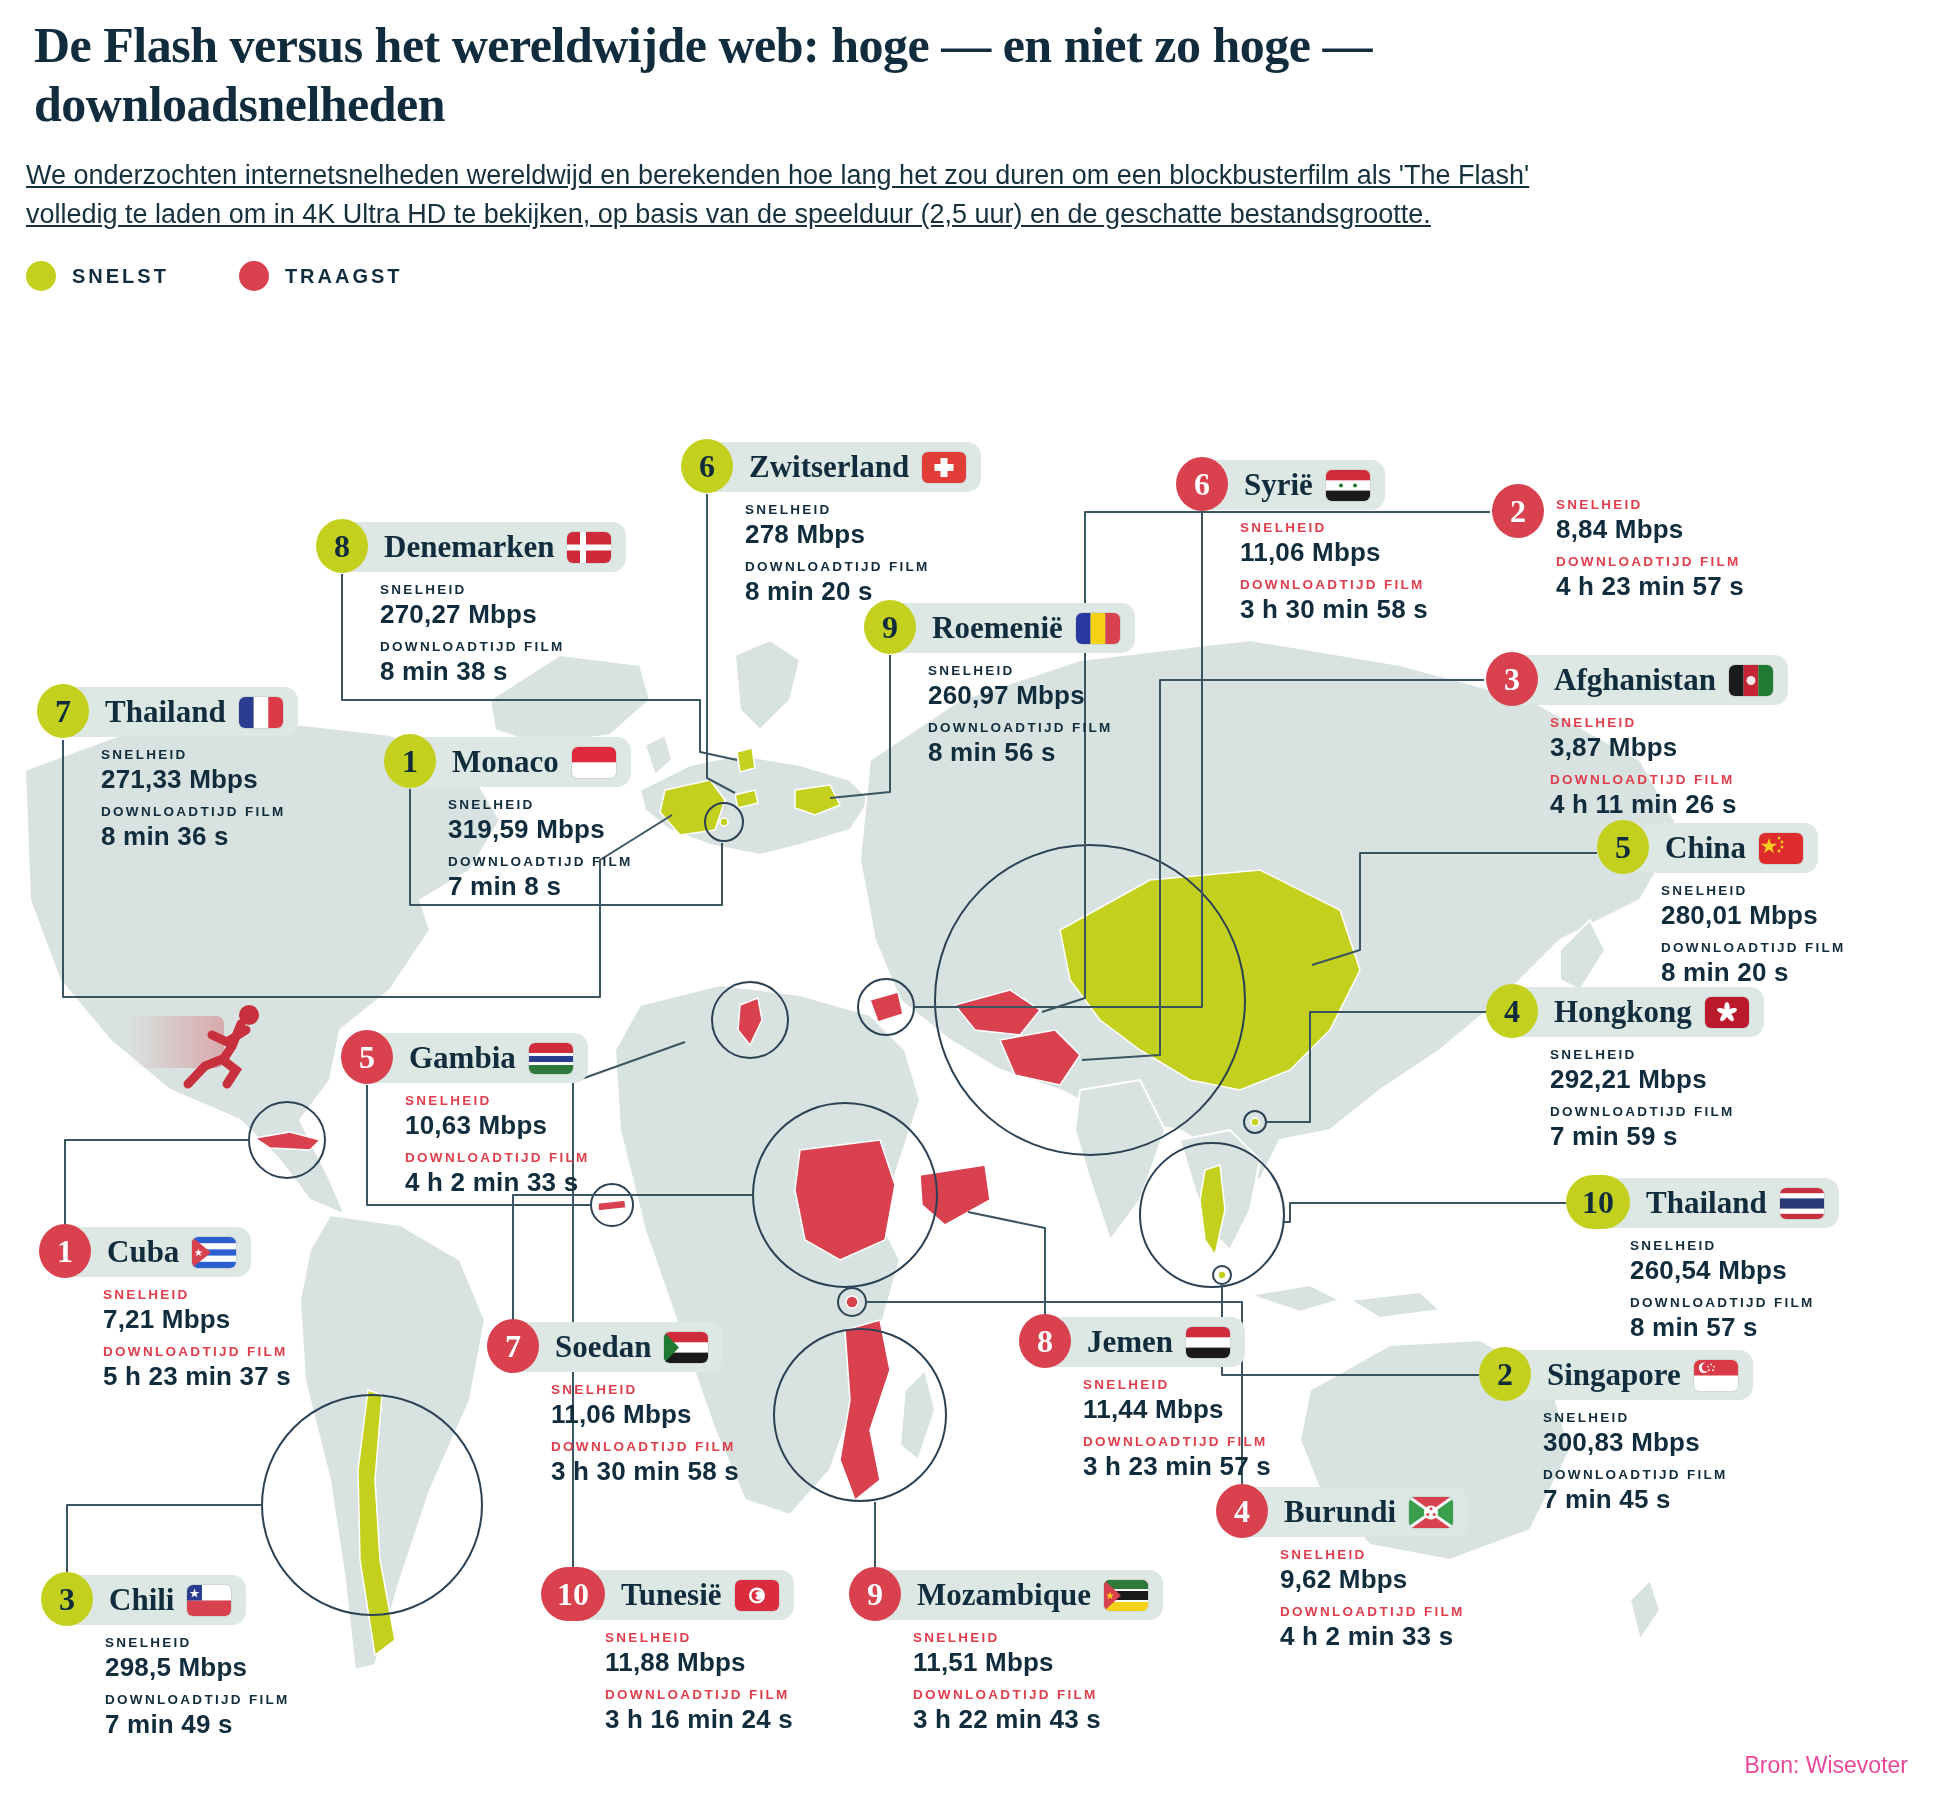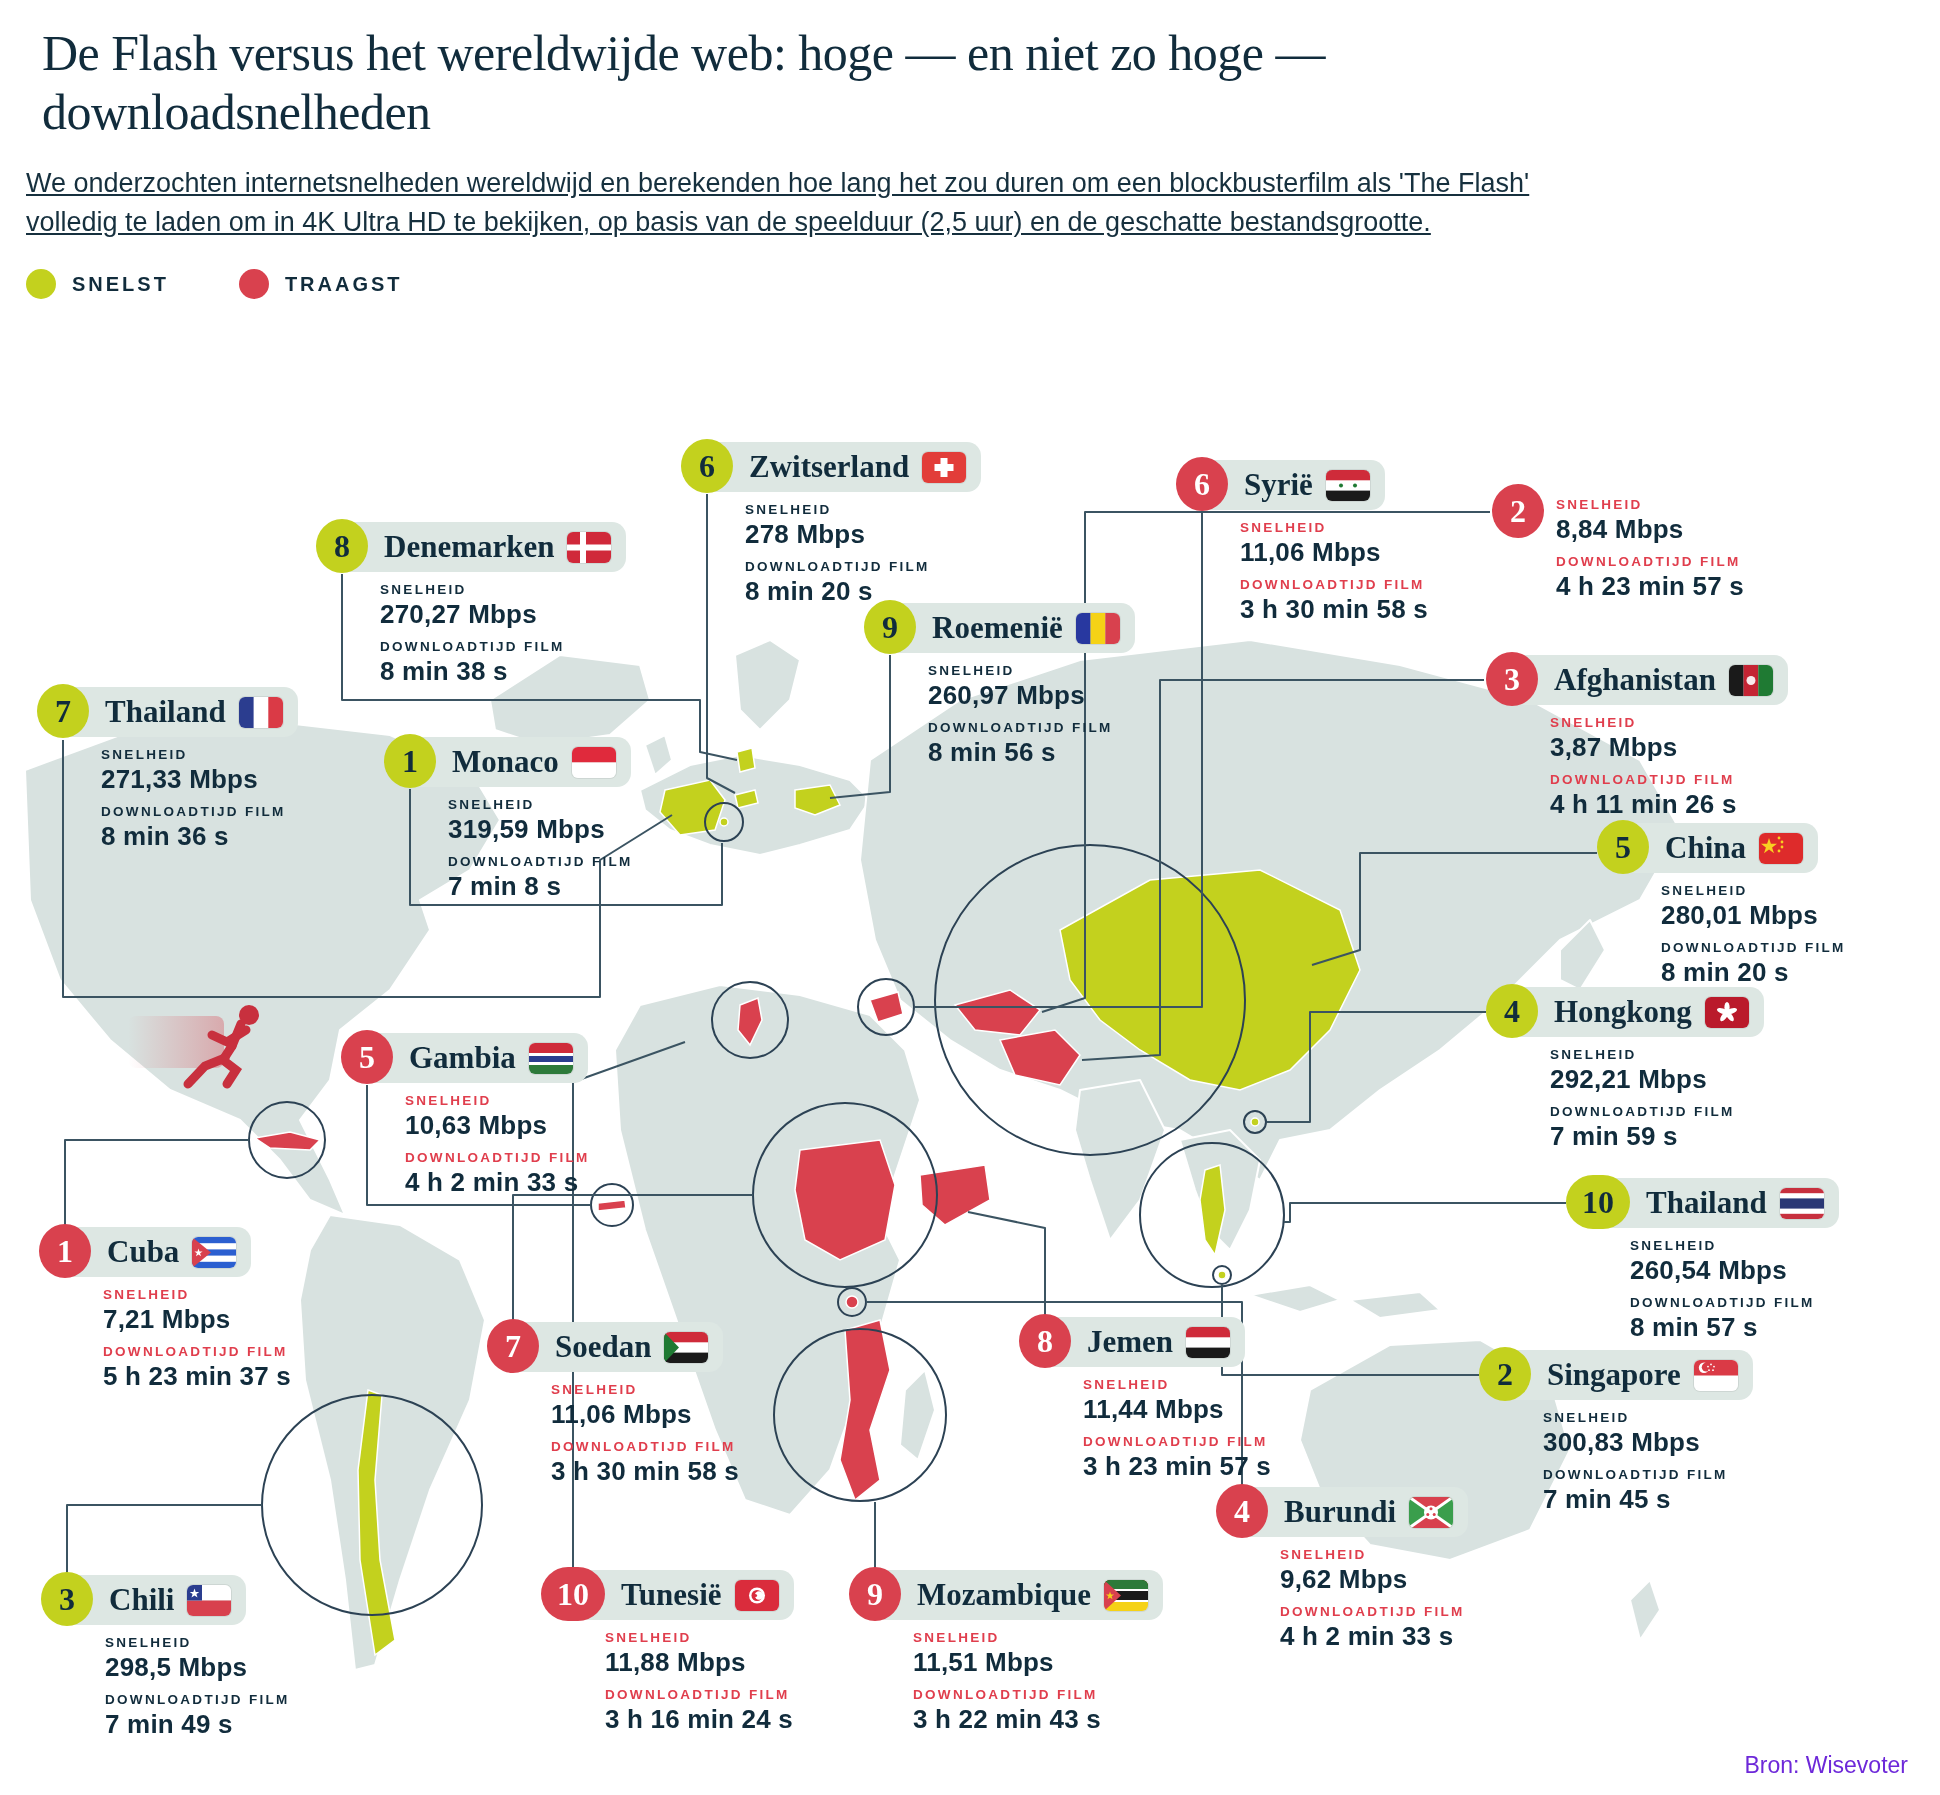--- a/index.html
+++ b/index.html
@@ -2,22 +2,22 @@
 <html><head>
 <meta charset="utf-8">
 <style>
   html,body{margin:0;padding:0;}
   body{
     width:1940px;height:1795px;position:relative;background:#ffffff;
     font-family:"Liberation Sans", sans-serif;color:#112c3c;overflow:hidden;
   }
   .header{position:absolute;left:26px;top:8px;width:1580px;z-index:5;}
   .title{
-    font-family:"Liberation Serif", serif;font-weight:400;font-size:50px;
-    line-height:1.18;color:#112c3c;margin:16px;max-width:1500px;letter-spacing:-0.5px;
+    font-family:"Liberation Serif", serif;font-weight:700;font-size:50px;
+    line-height:1.18;color:#112c3c;margin:8px;max-width:1500px;letter-spacing:-0.5px;
   }
   .subtitle{font-size:27px;line-height:1.43;margin-top:22px;max-width:1540px;color:#16303e;text-decoration:underline;}
   .legend{display:flex;gap:70px;margin-top:28px;align-items:flex-end;}
   .legend-item{display:flex;align-items:center;gap:16px;font-weight:700;font-size:20px;letter-spacing:3px;color:#112c3c;}
   .dot{width:30px;height:30px;border-radius:50%;}
   .dot.fastc{background:#c3d11e;}
   .dot.slowc{background:#d9414e;}
 
   #mapsvg{position:absolute;left:0;top:0;z-index:1;}
 
@@ -36,21 +36,21 @@
   }
   .wide ~ .pill{margin-left:34px;text-align:center;}
   .cname{font-family:"Liberation Serif", serif;font-size:31px;font-weight:700;color:#112c3c;white-space:nowrap;}
   .flag{width:44px;height:31px;border-radius:6px;overflow:hidden;display:inline-block;flex:none;box-shadow:0 0 0 1px rgba(0,0,0,.07);}
   .flag svg{display:block;}
   .stats{margin:10px 0 0 64px;}
   .lbl{font-size:13.5px;font-weight:700;letter-spacing:2.3px;margin-top:9px;white-space:nowrap;}
   .fast .lbl{color:#112c3c;}
   .slow .lbl{color:#e03e4d;}
   .val{font-size:26px;font-weight:800;color:#112c3c;margin-top:2px;white-space:nowrap;letter-spacing:0.2px;}
-  .source{position:absolute;right:32px;bottom:16px;font-size:23px;color:#6d28d9;z-index:5;}
+  .source{position:absolute;right:32px;bottom:16px;font-size:23px;color:#ec4899;z-index:5;}
 </style>
 </head>
 <body>
 
 <svg id="mapsvg" width="1940" height="1795" viewBox="0 0 1940 1795">
   <defs>
     <linearGradient id="trailg" x1="0" y1="0" x2="1" y2="0">
       <stop offset="0" stop-color="#d9414e" stop-opacity="0"></stop>
       <stop offset="1" stop-color="#d9414e" stop-opacity="0.35"></stop>
     </linearGradient>

